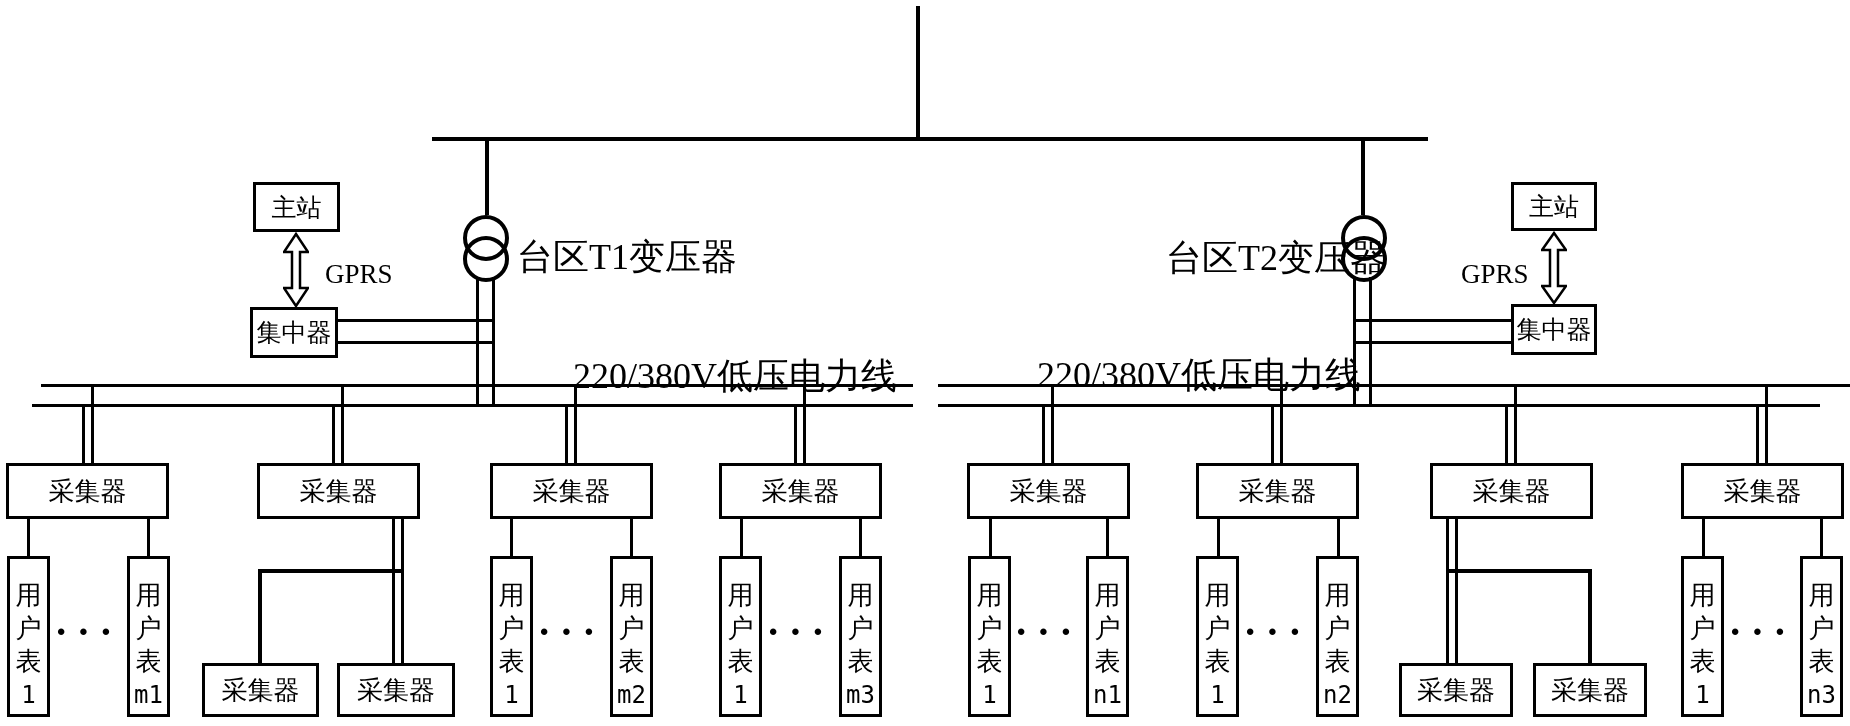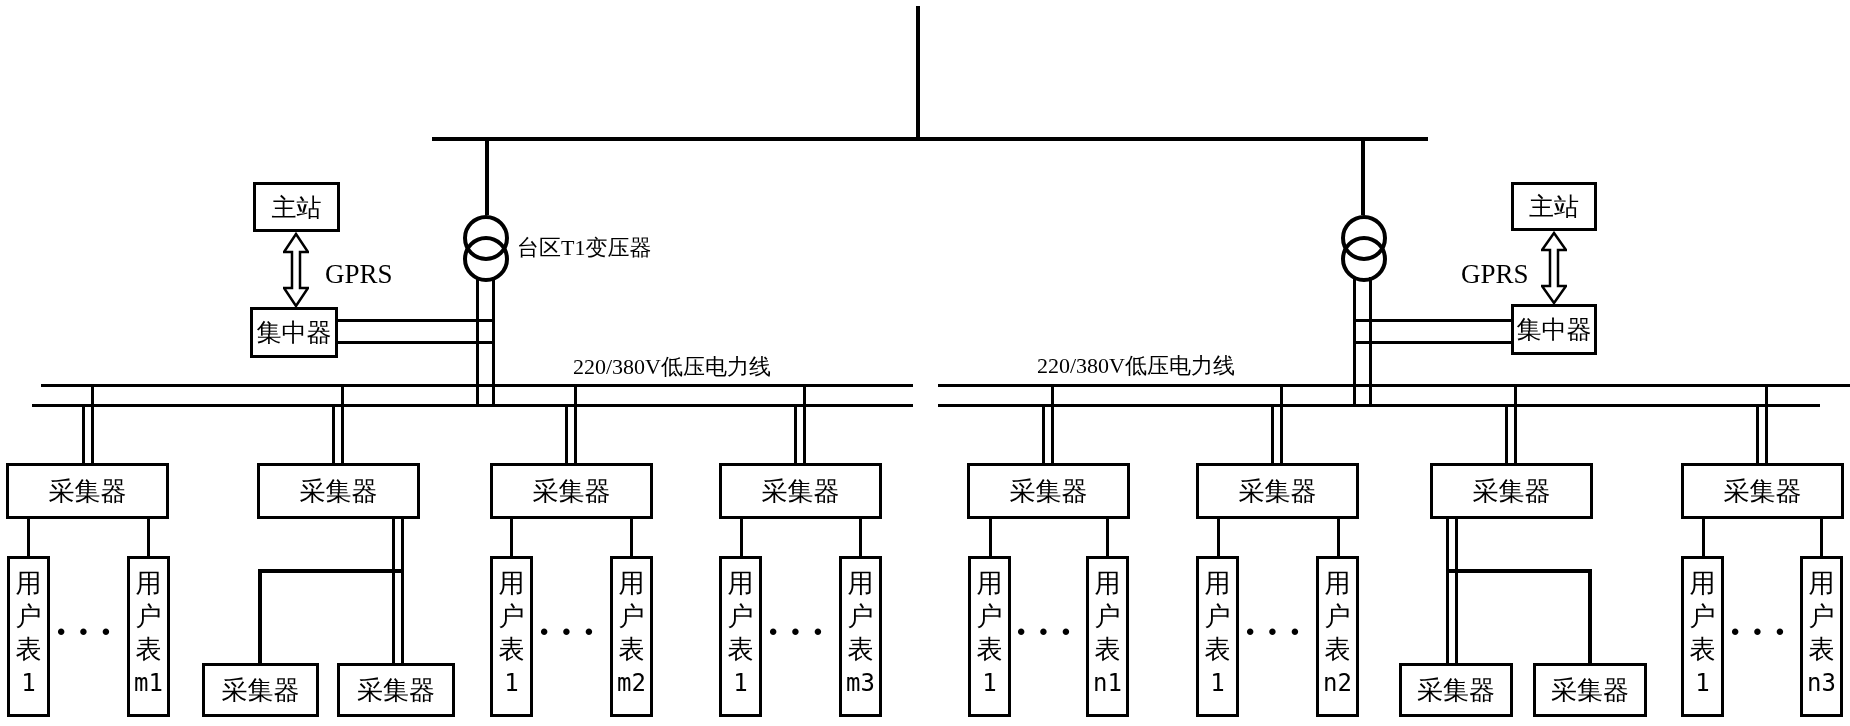--- a/index.html
+++ b/index.html
@@ -4,24 +4,24 @@
 <style>
   html,body{margin:0;padding:0;background:#ffffff;}
   #page{position:relative;width:1850px;height:726px;background:#ffffff;overflow:hidden;
         font-family:"Liberation Serif","DejaVu Serif",serif;color:#000;}
   .ln{position:absolute;background:#000000;}
   .bx{position:absolute;border:3px solid #000000;background:#ffffff;box-sizing:border-box;
       display:flex;align-items:center;justify-content:center;font-size:26px;white-space:nowrap;}
   .smallbx{font-size:25px;}
   .meter{position:absolute;width:43px;height:161px;border:3px solid #000;background:#fff;
          box-sizing:border-box;text-align:center;}
-  .meter .chars{width:28px;margin:8px auto 0 auto;font-size:26px;line-height:33px;
+  .meter .chars{width:28px;margin:20px auto 0 auto;font-size:26px;line-height:33px;
                 word-break:break-all;letter-spacing:0;}
   .meter .mid{font-size:24px;line-height:30px;margin-top:2px;font-family:"DejaVu Sans Mono","Liberation Mono",monospace;}
-  .lbl{position:absolute;font-size:22px;white-space:nowrap;}
+  .lbl{position:absolute;font-size:36px;white-space:nowrap;}
   .dots{position:absolute;width:90px;text-align:center;font-size:40px;font-weight:bold;
         letter-spacing:9px;line-height:20px;}
   svg{position:absolute;}
 </style>
 </head>
 <body>
 
 <div id="page">
 
   <div class="ln" style="left:916px;top:6px;width:4px;height:132px;"></div>
@@ -34,20 +34,21 @@
   </svg>
   <div class="lbl" style="left:517px;top:233px;">台区T1变压器</div>
   <div class="ln" style="left:476px;top:277px;width:3px;height:130px;"></div>
   <div class="ln" style="left:492px;top:277px;width:3px;height:130px;"></div>
 
   <div class="ln" style="left:1361px;top:140px;width:4px;height:75px;"></div>
   <svg style="left:1340px;top:213px;" width="48" height="70" viewBox="0 0 48 70">
     <circle cx="24" cy="25" r="21" fill="none" stroke="#000" stroke-width="4"></circle>
     <circle cx="24" cy="46" r="21" fill="none" stroke="#000" stroke-width="4"></circle>
   </svg>
+  <div class="lbl" style="left:1166px;top:234px;">台区T2变压器</div>
   <div class="ln" style="left:1353px;top:277px;width:3px;height:130px;"></div>
   <div class="ln" style="left:1369px;top:277px;width:3px;height:130px;"></div>
 
   <div class="bx smallbx" style="left:253px;top:182px;width:87px;height:50px;">
     <span>主站</span>
   </div>
   <svg style="left:283px;top:232px;" width="26" height="76" viewBox="0 0 26 76">
     <polygon points="13,2 25,20 17,20 17,56 25,56 13,74 1,56 9,56 9,20 1,20" fill="#fff" stroke="#000" stroke-width="2.5"></polygon>
   </svg>
   <div class="lbl" style="left:325px;top:259px;font-size:27px;">GPRS</div>

